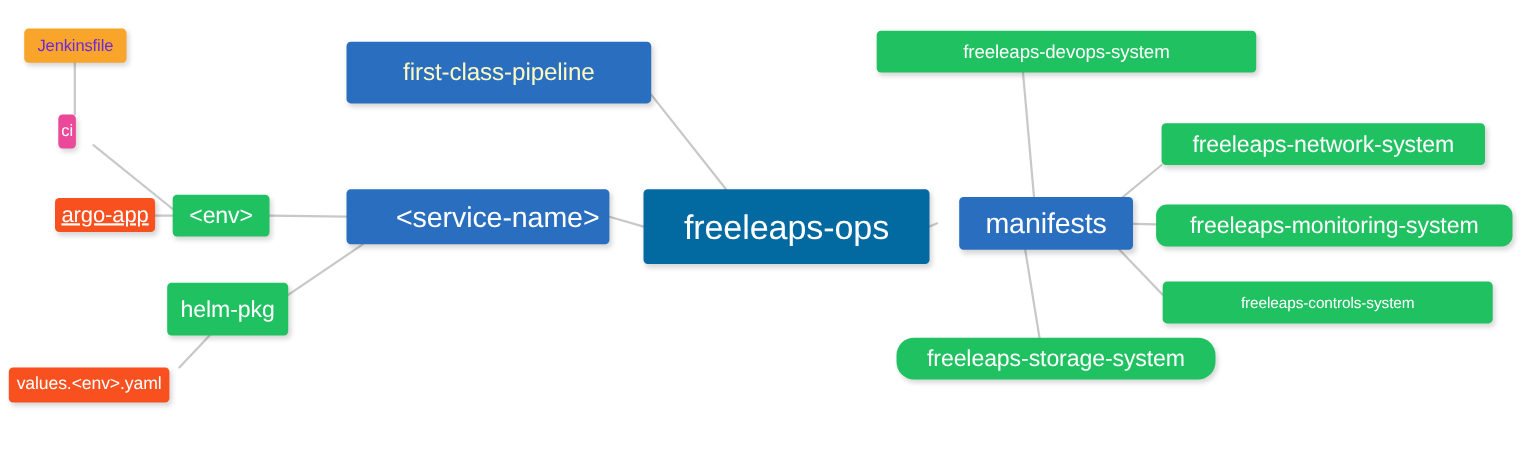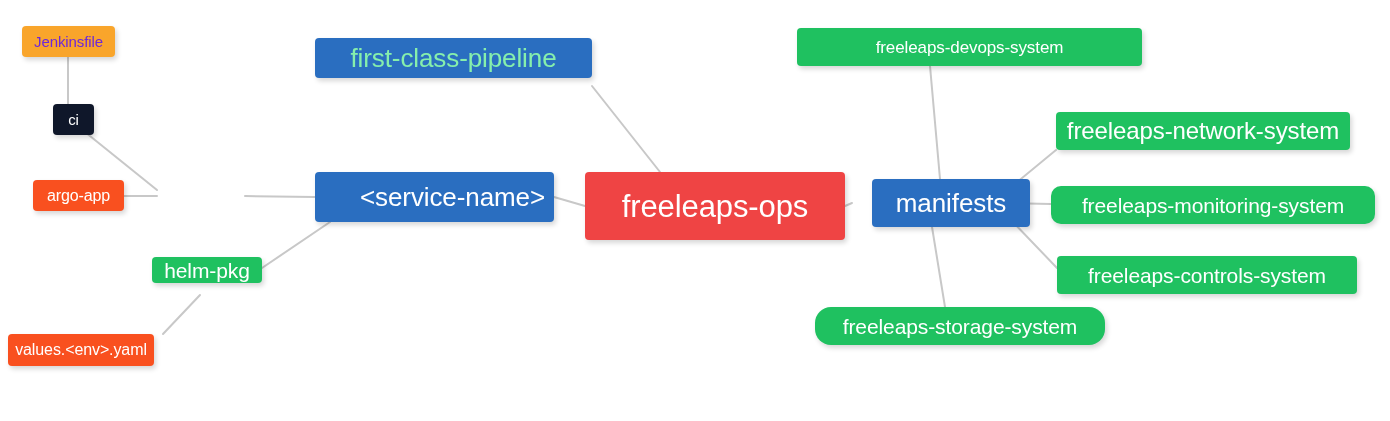--- a/index.html
+++ b/index.html
@@ -59,55 +59,58 @@
       <line x1="85" y1="132" x2="157" y2="190" stroke="#c8c8c8" stroke-width="2" stroke-linecap="round"></line>
       <line x1="124" y1="196" x2="157" y2="196" stroke="#c8c8c8" stroke-width="2" stroke-linecap="round"></line>
       <line x1="68" y1="57" x2="68" y2="104" stroke="#c8c8c8" stroke-width="2" stroke-linecap="round"></line>
       <line x1="163" y1="334" x2="200" y2="295" stroke="#c8c8c8" stroke-width="2" stroke-linecap="round"></line>
       <line x1="930" y1="66" x2="940" y2="179" stroke="#c8c8c8" stroke-width="2" stroke-linecap="round"></line>
       <line x1="1056" y1="150" x2="1010" y2="188" stroke="#c8c8c8" stroke-width="2" stroke-linecap="round"></line>
       <line x1="1010" y1="203" x2="1051" y2="204" stroke="#c8c8c8" stroke-width="2" stroke-linecap="round"></line>
       <line x1="1057" y1="268" x2="1010" y2="219" stroke="#c8c8c8" stroke-width="2" stroke-linecap="round"></line>
       <line x1="945" y1="307" x2="932" y2="227" stroke="#c8c8c8" stroke-width="2" stroke-linecap="round"></line>
     </svg>
-<div class="node" style="left: 585px; top: 172px; width: 260px; height: 68px; background: #ef4444; font-size: 31px; color: rgb(255, 255, 255);">
+<div class="node" style="left: 585px; top: 172px; width: 260px; height: 68px; background: #0369a1; font-size: 31px; color: rgb(255, 255, 255);">
       <span class="node-label">freeleaps-ops</span>
     </div>
     <div class="node" style="left: 315px; top: 172px; width: 239px; height: 50px; background: rgb(42, 110, 192); font-size: 26px; color: rgb(255, 255, 255); padding-left: 36px;">
       <span class="node-label">&lt;service-name&gt;</span>
     </div>
-    <div class="node" style="left: 315px; top: 38px; width: 277px; height: 40px; background: rgb(42, 110, 192); font-size: 26px; color: #86efac;">
+    <div class="node" style="left: 315px; top: 38px; width: 277px; height: 56px; background: rgb(42, 110, 192); font-size: 22px; color: #fef9c3;">
       <span class="node-label">first-class-pipeline</span>
     </div>
     <div class="node" style="left: 852px; top: 179px; width: 158px; height: 48px; background: rgb(42, 110, 192); font-size: 26px; color: rgb(255, 255, 255); margin-left: 20px;">
       <span class="node-label">manifests</span>
     </div>
-    <div class="node" style="left: 152px; top: 257px; width: 110px; height: 26px; background: rgb(31, 193, 96); font-size: 21px; color: rgb(255, 255, 255);">
+    <div class="node" style="left: 157px; top: 177px; width: 88px; height: 38px; background: rgb(31, 193, 96); font-size: 21px; color: rgb(255, 255, 255);">
+      <span class="node-label">&lt;env&gt;</span>
+    </div>
+    <div class="node" style="left: 152px; top: 257px; width: 110px; height: 48px; background: rgb(31, 193, 96); font-size: 21px; color: rgb(255, 255, 255);">
       <span class="node-label">helm-pkg</span>
     </div>
     <div class="node" style="left: 22px; top: 26px; width: 93px; height: 31px; background: rgb(249, 165, 43); font-size: 15px; color: #6d28d9;">
       <span class="node-label">Jenkinsfile</span>
     </div>
-    <div class="node" style="left: 53px; top: 104px; width: 41px; height: 31px; background: #0f172a; font-size: 15px; color: rgb(255, 255, 255);">
+    <div class="node" style="left: 53px; top: 104px; width: 16px; height: 31px; background: #ec4899; font-size: 15px; color: rgb(255, 255, 255);">
       <span class="node-label">ci</span>
     </div>
-    <div class="node" style="left: 33px; top: 180px; width: 91px; height: 31px; background: rgb(249, 80, 31); font-size: 16px; color: rgb(255, 255, 255);">
+    <div class="node" style="left: 50px; top: 180px; width: 91px; height: 31px; background: rgb(249, 80, 31); font-size: 20px; color: rgb(255, 255, 255); text-decoration: underline;">
       <span class="node-label">argo-app</span>
     </div>
     <div class="node" style="left: 8px; top: 334px; width: 146px; height: 32px; background: rgb(249, 80, 31); font-size: 16px; color: rgb(255, 255, 255);">
       <span class="node-label">values.&lt;env&gt;.yaml</span>
     </div>
     <div class="node" style="left: 797px; top: 28px; width: 345px; height: 38px; background: rgb(31, 193, 96); font-size: 17px; color: rgb(255, 255, 255);">
       <span class="node-label">freeleaps-devops-system</span>
     </div>
-    <div class="node" style="left: 1056px; top: 112px; width: 294px; height: 38px; background: rgb(31, 193, 96); font-size: 24px; color: rgb(255, 255, 255);">
+    <div class="node" style="left: 1056px; top: 112px; width: 294px; height: 38px; background: rgb(31, 193, 96); font-size: 21px; color: rgb(255, 255, 255);">
       <span class="node-label">freeleaps-network-system</span>
     </div>
     <div class="node" style="left: 1051px; top: 186px; width: 324px; height: 38px; background: rgb(31, 193, 96); font-size: 21px; color: rgb(255, 255, 255); border-radius: 10px;">
       <span class="node-label">freeleaps-monitoring-system</span>
     </div>
-    <div class="node" style="left: 1057px; top: 256px; width: 300px; height: 38px; background: rgb(31, 193, 96); font-size: 21px; color: rgb(255, 255, 255);">
+    <div class="node" style="left: 1057px; top: 256px; width: 300px; height: 38px; background: rgb(31, 193, 96); font-size: 14px; color: rgb(255, 255, 255);">
       <span class="node-label">freeleaps-controls-system</span>
     </div>
     <div class="node" style="left: 815px; top: 307px; width: 290px; height: 38px; background: rgb(31, 193, 96); font-size: 21px; color: rgb(255, 255, 255); border-radius: 16px;">
       <span class="node-label">freeleaps-storage-system</span>
     </div>
   </div>
 
 </body></html>

